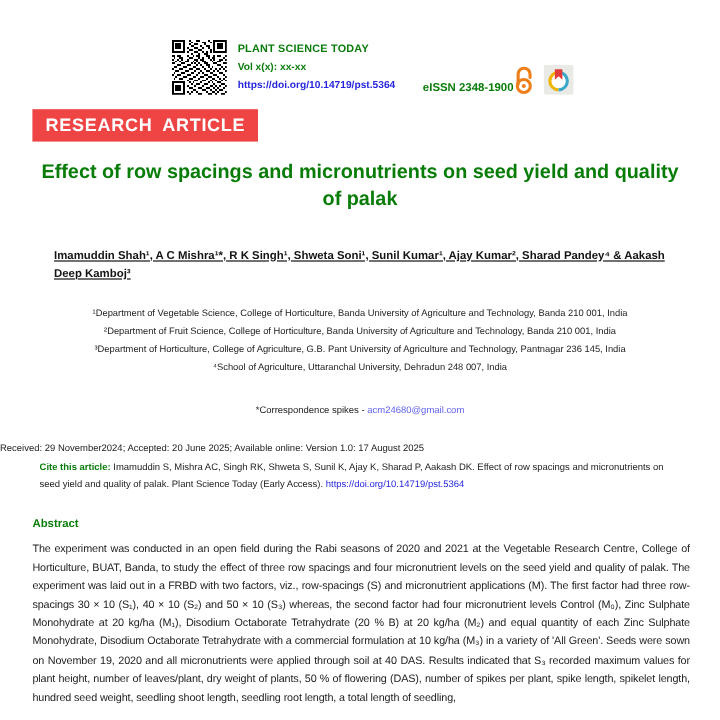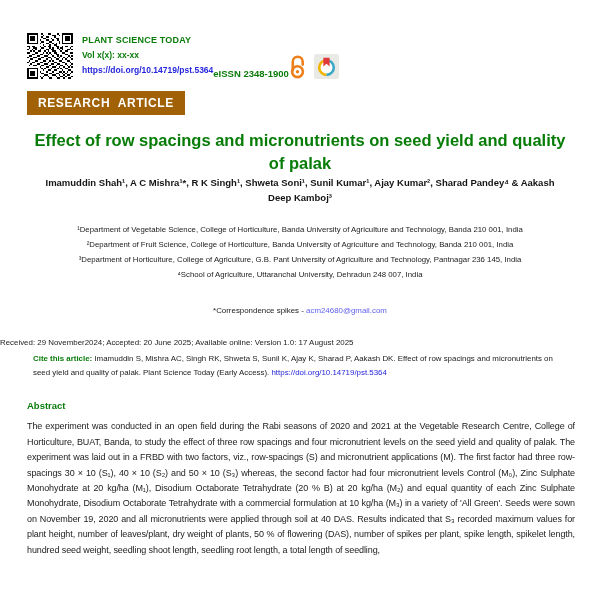--- a/index.html
+++ b/index.html
@@ -7,51 +7,53 @@
   .page {
     position:relative;
     width:600px; height:600px;
     background:#ffffff;
     overflow:hidden;
     font-family:"Liberation Sans","DejaVu Sans",sans-serif;
     color:#1c1c1c;
   }
   
   .header {
-    display:flex; justify-content:flex-start; align-items:flex-start;
+    display:flex; justify-content:center; align-items:flex-start;
     padding:33px 4px 0 27px;
     height:81px;
+    gap:23px;
   }
   .header-left { display:flex; align-items:flex-start; }
   .qr { width:46px; height:46px; flex:0 0 auto; }
   .journal-info { margin-left:9px; padding-top:2px; }
   .journal-name { color:#0a7c0a; font-weight:bold; font-size:9px; letter-spacing:.2px; }
   .journal-vol  { color:#0a7c0a; font-weight:bold; font-size:8.5px; margin-top:5px; }
   .journal-doi  { color:#2525dd; font-weight:bold; font-size:8.5px; margin-top:5px; display:block; text-decoration:none; }
   .header-right { display:flex; align-items:flex-end; padding-top:5px; }
   .eissn { color:#0a7c0a; font-weight:bold; font-size:9.5px; }
   .icons { display:flex; align-items:center; gap:8px; margin-top:16px; margin-right:2px; }
   
   .badge {
     display:inline-block; margin:10px 0 0 27px;
-    background:#a16207; color:#fff;
-    font-weight:bold; font-size:12px;
+    background:#ef4444; color:#fff;
+    font-weight:bold; font-size:15px;
     letter-spacing:.6px; word-spacing:4px;
     padding:5px 11px 5px 11px;
   }
   
   .title {
     margin-top:14px; padding:0 25px;
     text-align:center; color:#077c07;
     font-weight:bold; font-size:16.5px; line-height:1.38;
   }
   .authors {
-    padding:0 45px;
-    text-align:center; font-weight:bold; font-size:9.5px; line-height:1.65;
+    margin-top:28px; padding:0 45px;
+    font-weight:bold; font-size:9.5px; line-height:1.65;
     color:#141414;
+    text-decoration:underline;
   }
   
   .affiliations {
     margin-top:17px; text-align:center;
     font-size:7.8px; line-height:1.92; color:#222;
   }
   .correspondence { margin-top:23px; text-align:center; font-size:7.9px; color:#222; }
   .correspondence .email { color:#6161ef; text-decoration:none; }
   .dates { margin-top:23px; text-align:left; font-size:7.9px; color:#222; }
   .cite {

